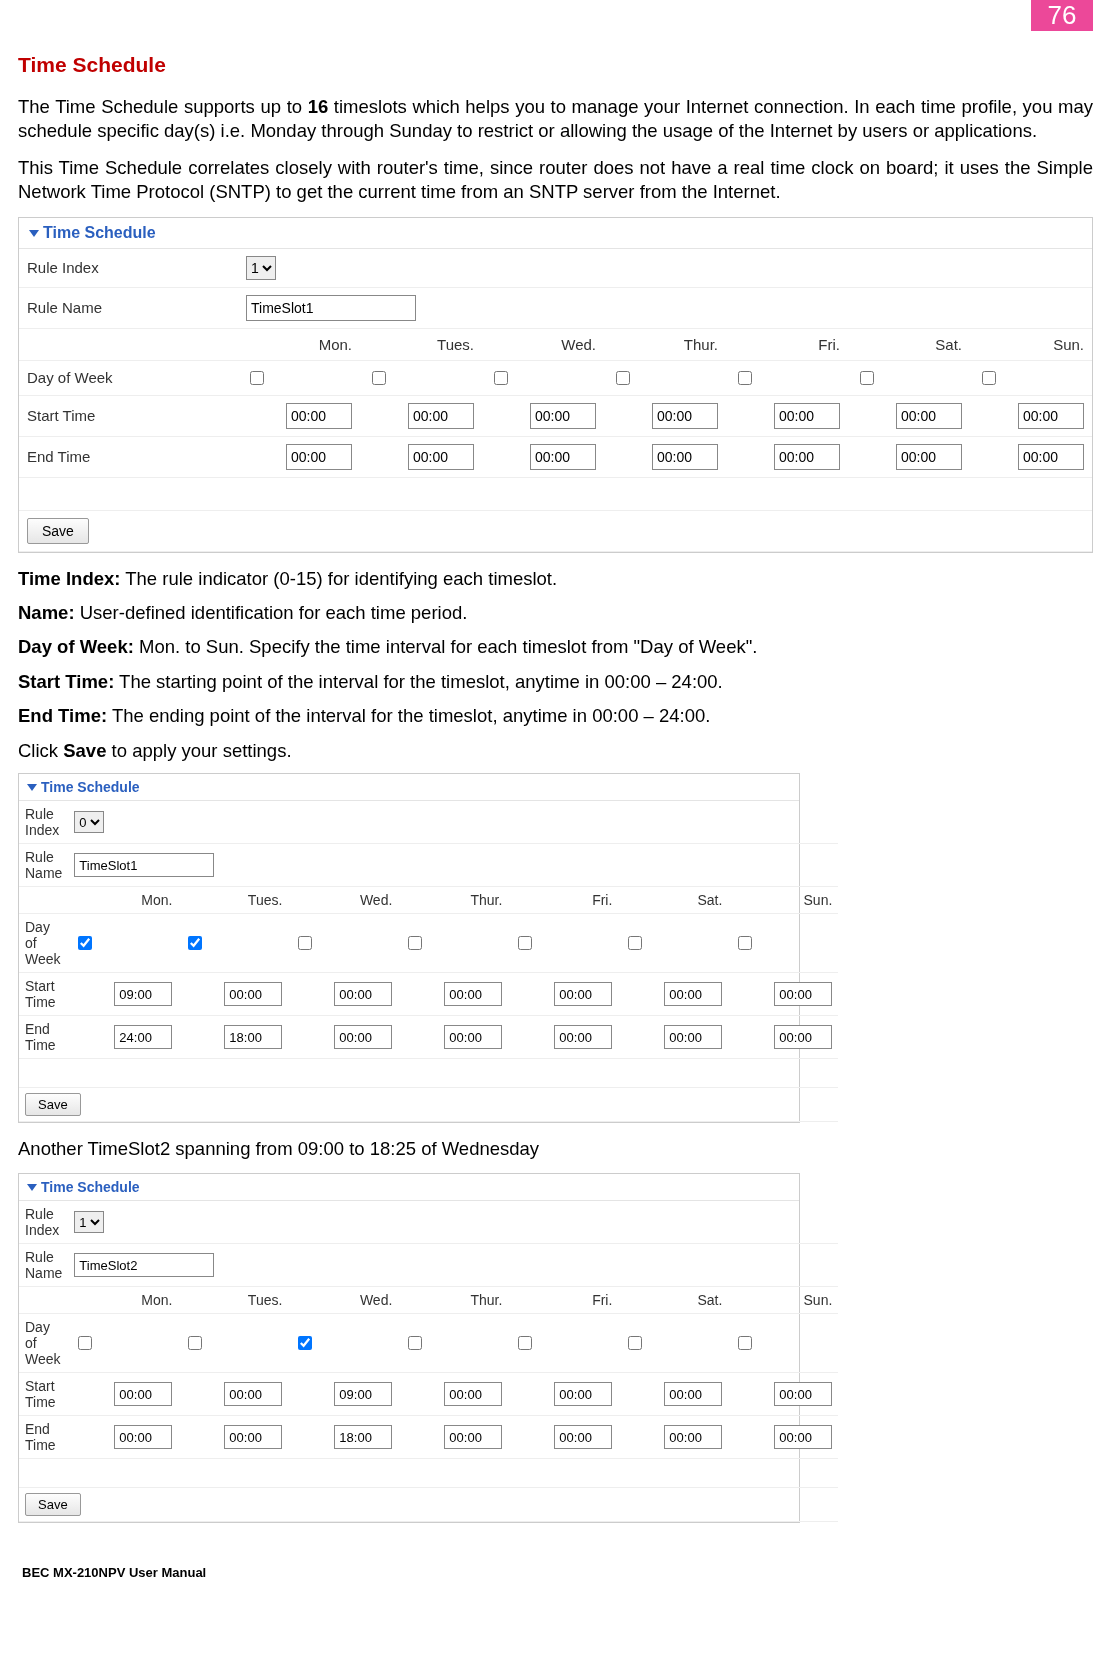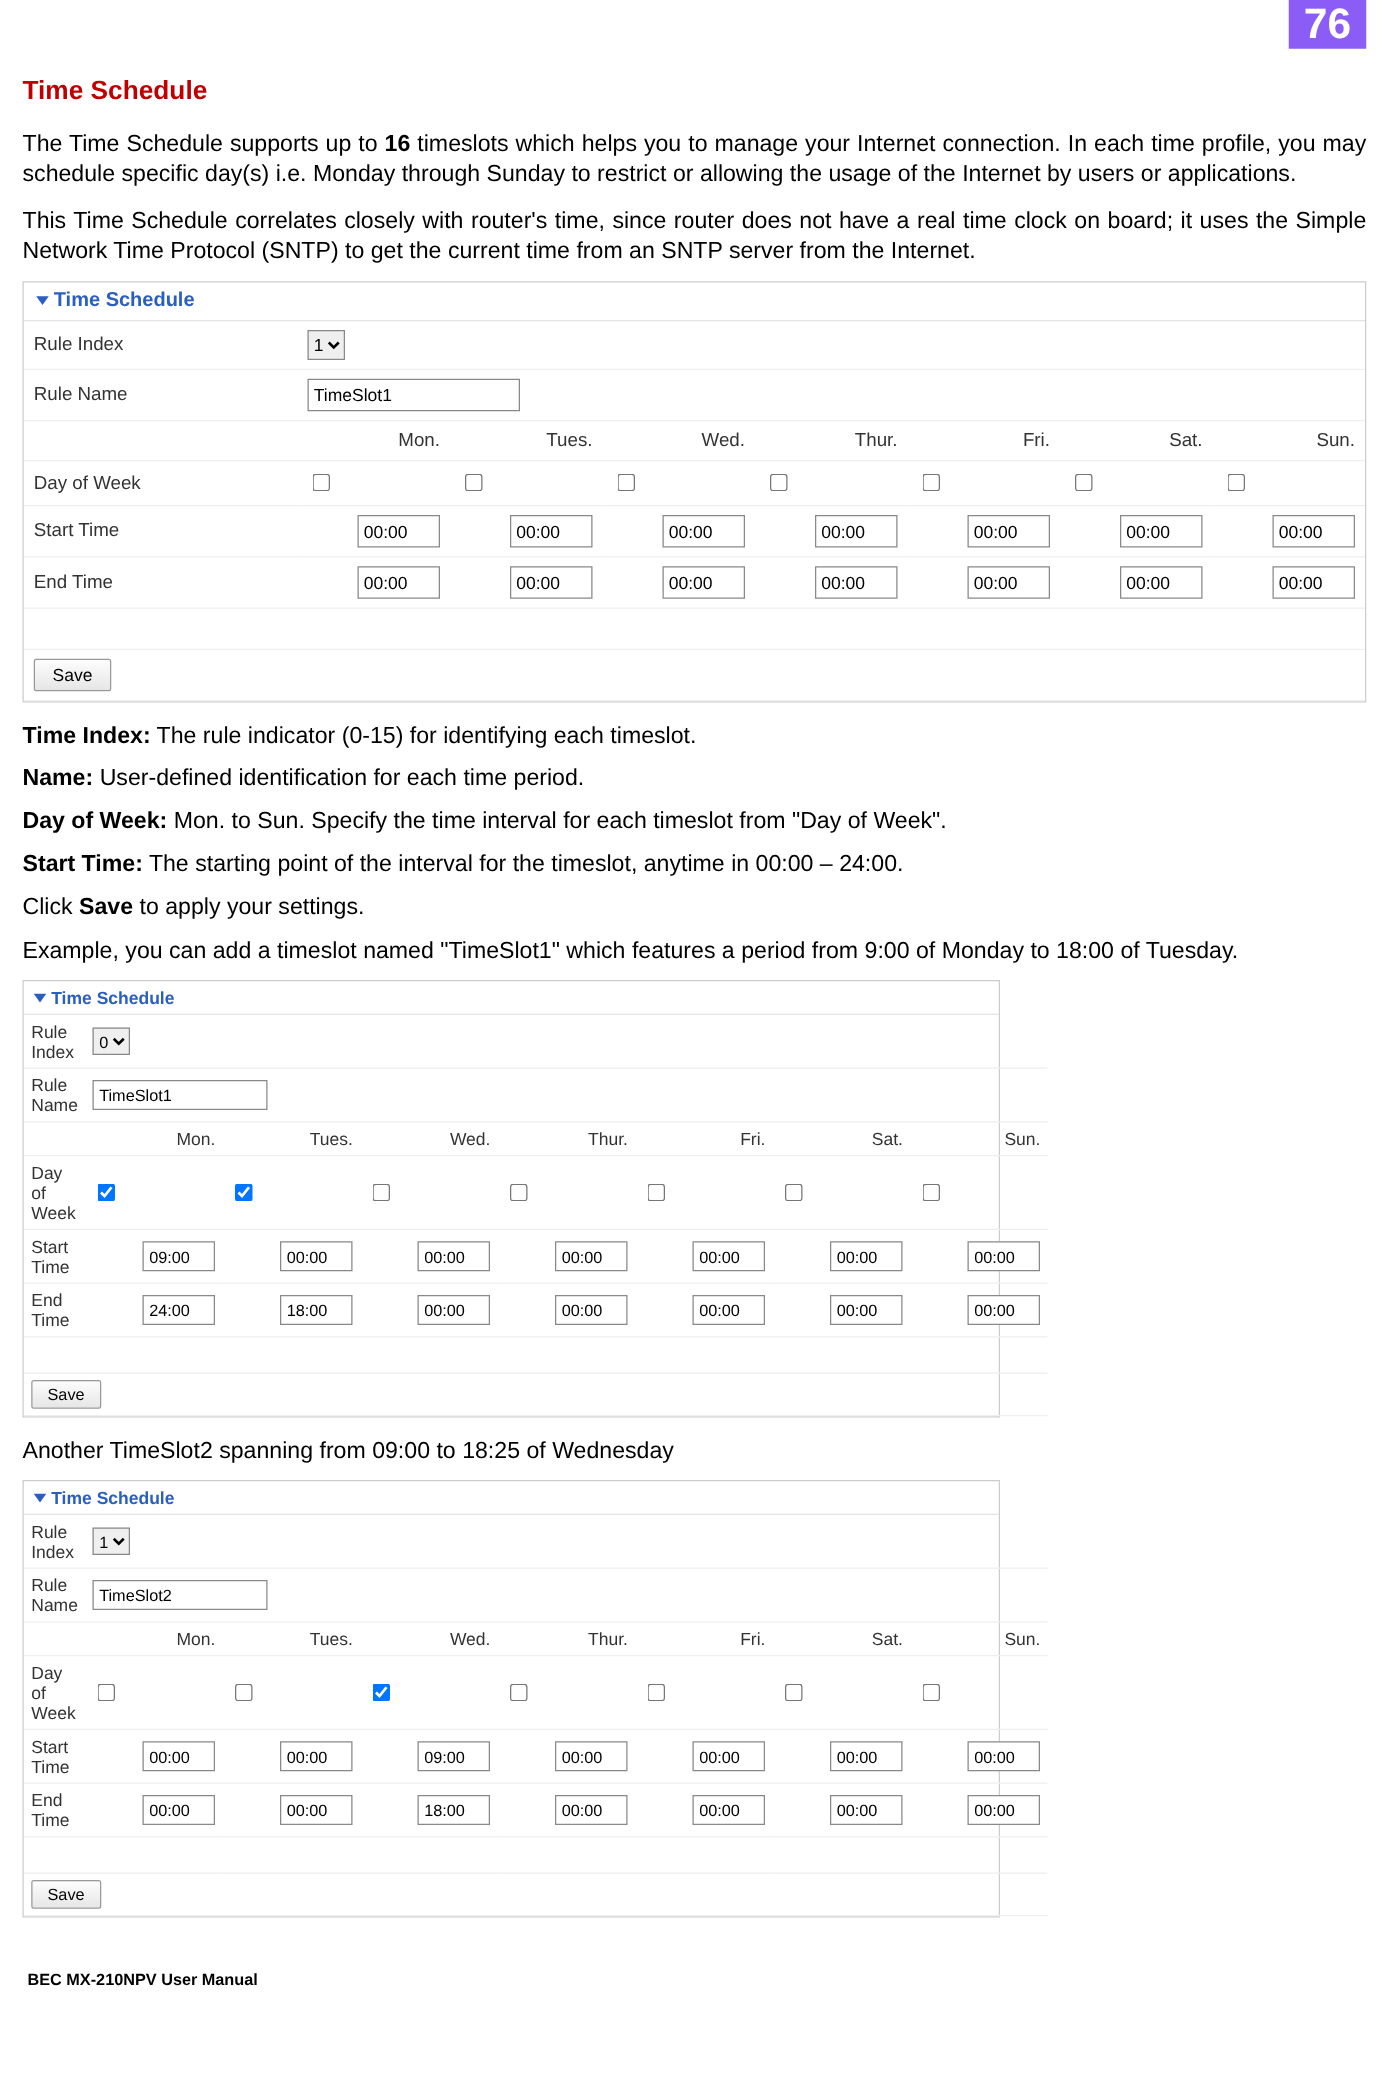--- a/index.html
+++ b/index.html
@@ -1,19 +1,19 @@
 <!DOCTYPE html>
 <html><head>
 <meta charset="utf-8">
 <style>
   body { font-family: Arial, Helvetica, sans-serif; font-size: 16px; color:#000; margin:0; padding:0; background:#fff; width:1111px; }
   .page { padding: 0 18px 30px 18px; }
   .header { display:flex; justify-content:flex-end; align-items:stretch; margin-bottom:22px;}
   .header-titles { text-align:right; font-weight:bold; font-size:21px; line-height:1.25; padding:6px 8px 6px 0; }
-  .page-num { background:#8b5cf6; color:#fff; font-weight:bold; font-size:34px; width:62px; display:flex; align-items:center; justify-content:center; }
+  .page-num { background:#ec4899; color:#fff; font-weight:normal; font-size:26px; width:62px; display:flex; align-items:center; justify-content:center; }
   h2.section { color:#c00000; font-size:21px; margin:6px 0 18px 0; }
   p { margin:0 0 12px 0; font-size:18.5px; line-height:1.32; text-align:justify;}
   .defs p { margin:0 0 10px 0; }
   .b { font-weight:bold; }
   .panel { border:1px solid #ccc; margin:4px 0 14px 0; background:#fff; font-size:14px; }
   .panel.large { font-size:15px; }
   .panel-title { color:#2a5fbf; font-weight:bold; padding:5px 8px; border-bottom:1px solid #e4e4e4; font-size:14px; }
   .panel.large .panel-title { font-size:16px; padding:6px 10px;}
   .tri { display:inline-block; width:0; height:0; border-left:5px solid transparent; border-right:5px solid transparent; border-top:7px solid #2a5fbf; margin-right:4px; vertical-align:1px;}
   table.form { border-collapse:collapse; width:100%; }
@@ -110,24 +110,24 @@
           </tr>
     </tbody>
       </table>
   </div>
 
   <div class="defs">
     <p><span class="b">Time Index:</span><span> The rule indicator (0-15) for identifying each timeslot.</span></p>
     <p><span class="b">Name:</span><span> User-defined identification for each time period.</span></p>
     <p><span class="b">Day of Week:</span><span> Mon. to Sun. Specify the time interval for each timeslot from "Day of Week".</span></p>
     <p><span class="b">Start Time:</span><span> The starting point of the interval for the timeslot, anytime in 00:00 – 24:00.</span></p>
+    <p><span class="b">End Time:</span><span> The ending point of the interval for the timeslot, anytime in 00:00 – 24:00.</span></p>
     <p><span>Click </span><span class="b">Save</span><span> to apply your settings.</span></p>
   </div>
 
-  <p>Example, you can add a timeslot named "TimeSlot1" which features a period from 9:00 of Monday to 18:00 of Tuesday.</p>
 
   <div class="panel" style="width:780px">
     <div class="panel-title"><span class="tri"></span><span>Time Schedule</span></div>
     <table class="form">
       <tbody>
           <tr>
         <td class="label" style="width:210px">Rule Index</td>
         <td colspan="7"><select class="sel"><option>0</option></select></td>
       </tr>
       <tr>

